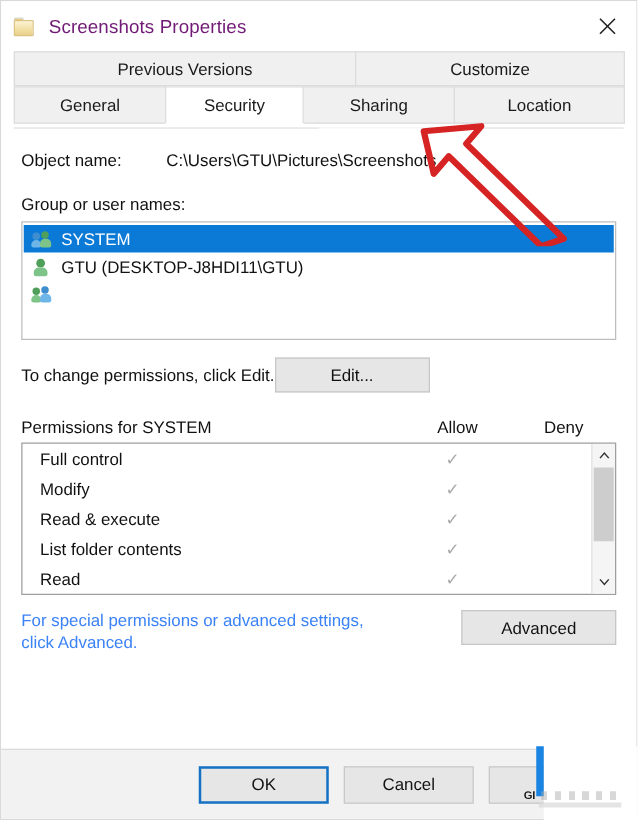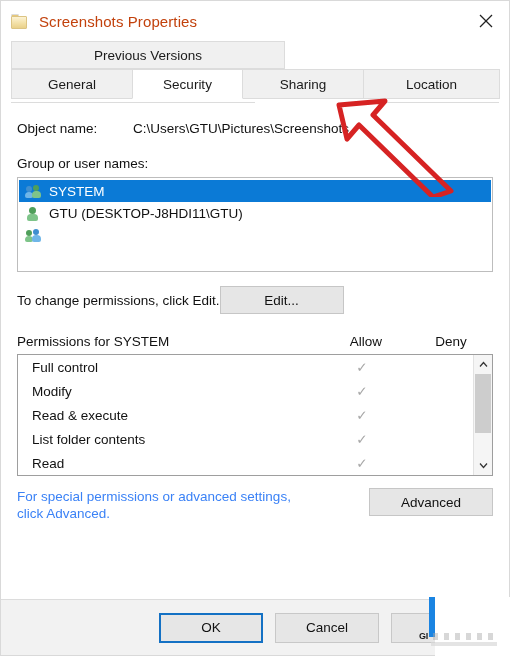--- a/index.html
+++ b/index.html
@@ -44,21 +44,21 @@
   }
   .folder-icon .body {
     position: absolute; left: 0; top: 2px;
     width: 16px; height: 13px;
     background: linear-gradient(180deg,#fdf3d4 0%, #f2dfa4 60%, #e9d08a 100%);
     border: 1px solid #dcc483;
     border-radius: 1px;
   }
   .title-text {
     font-size: 15px;
-    color: #c2410c;
+    color: #701a75;
     letter-spacing: .1px;
   }
   .close-btn {
     position: absolute;
     right: 0; top: 0;
     width: 46px; height: 40px;
     display: flex; align-items: center; justify-content: center;
     color: #222;
     font-size: 17px;
     line-height: 1;
@@ -362,20 +362,23 @@
         <line x1="1" y1="1" x2="13" y2="13" stroke="#222" stroke-width="1.3"></line>
         <line x1="13" y1="1" x2="1" y2="13" stroke="#222" stroke-width="1.3"></line>
       </svg>
     </div>
   </div>
 
   <div class="tabstrip">
     <div class="tabrow row1">
       <div class="tab t-prev">
         <span>Previous Versions</span>
+      </div>
+      <div class="tab t-cust">
+        <span>Customize</span>
       </div>
     </div>
     <div class="tabrow row2">
       <div class="tab t-gen">
         <span>General</span>
       </div>
       <div class="tab t-sec active">
         <span>Security</span>
       </div>
       <div class="tab t-shar">

